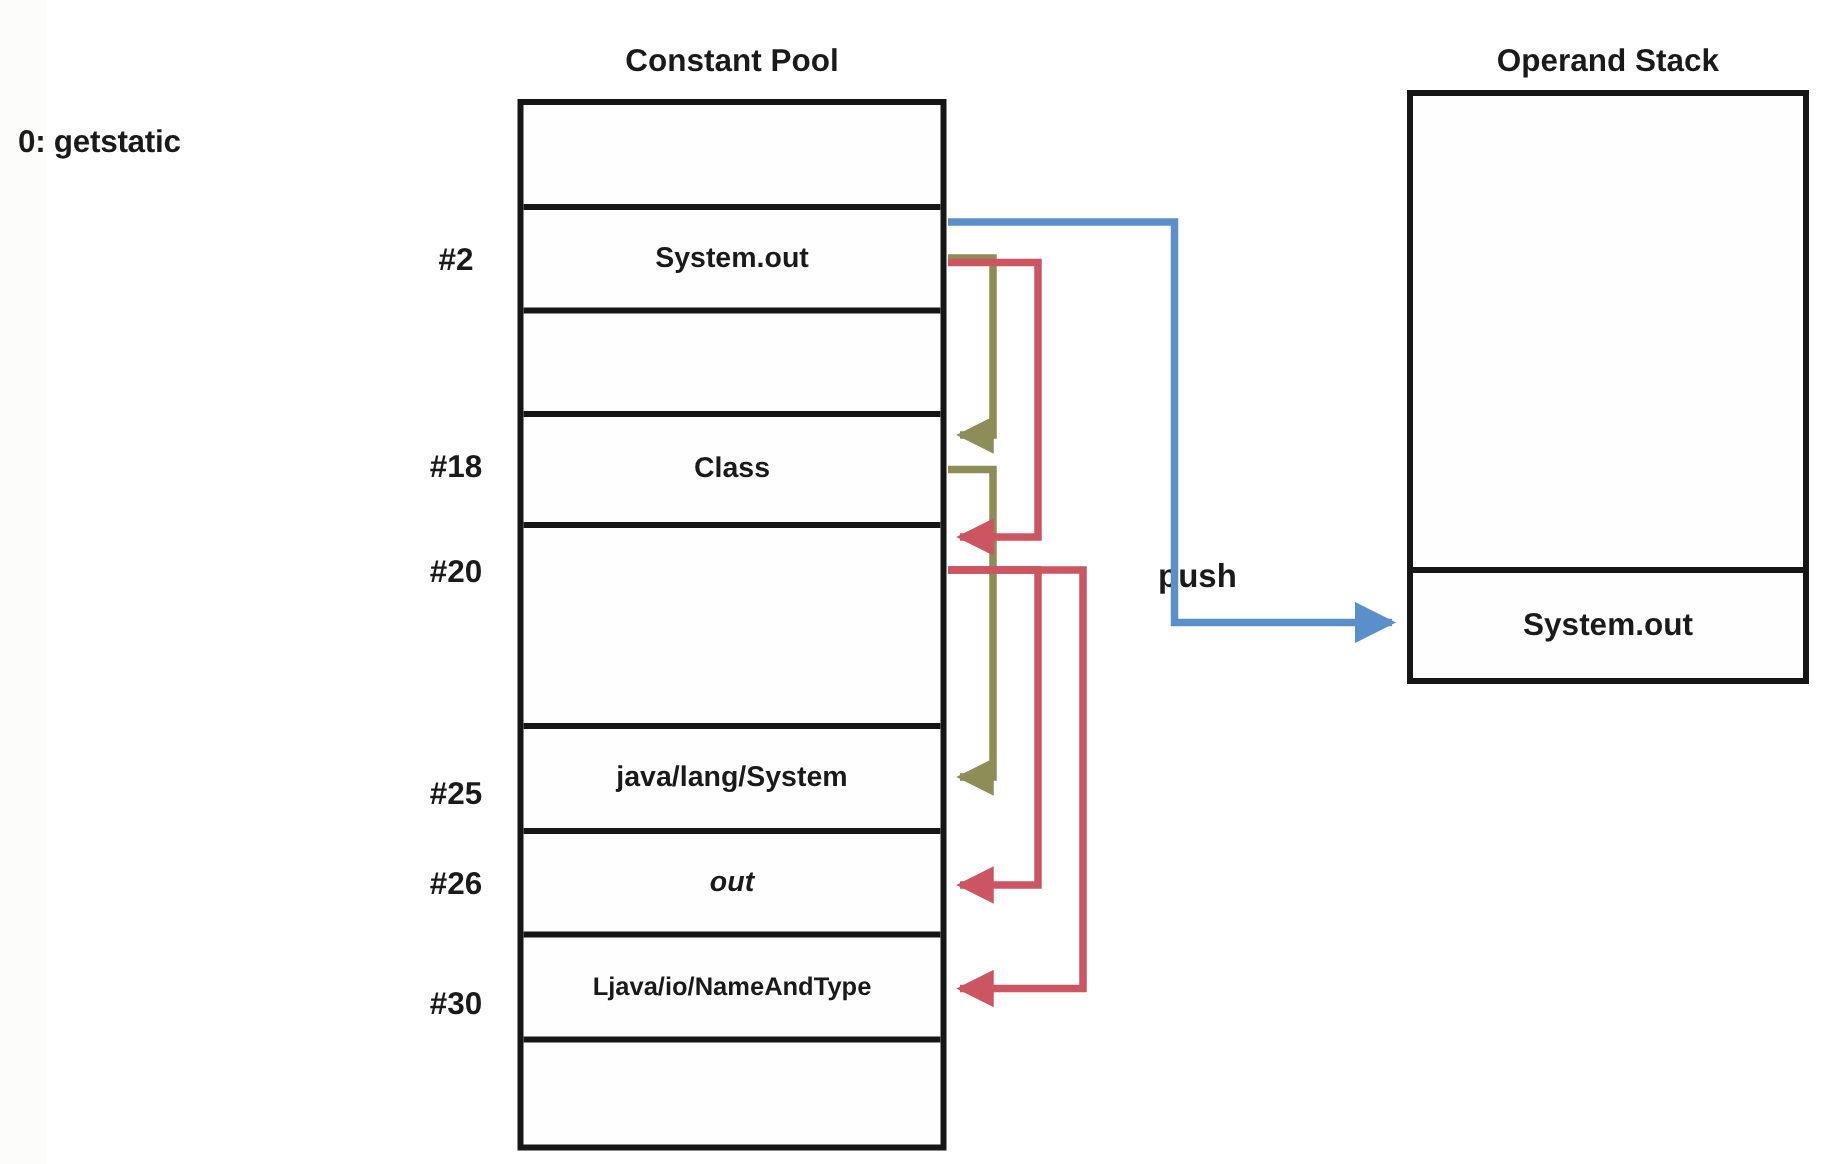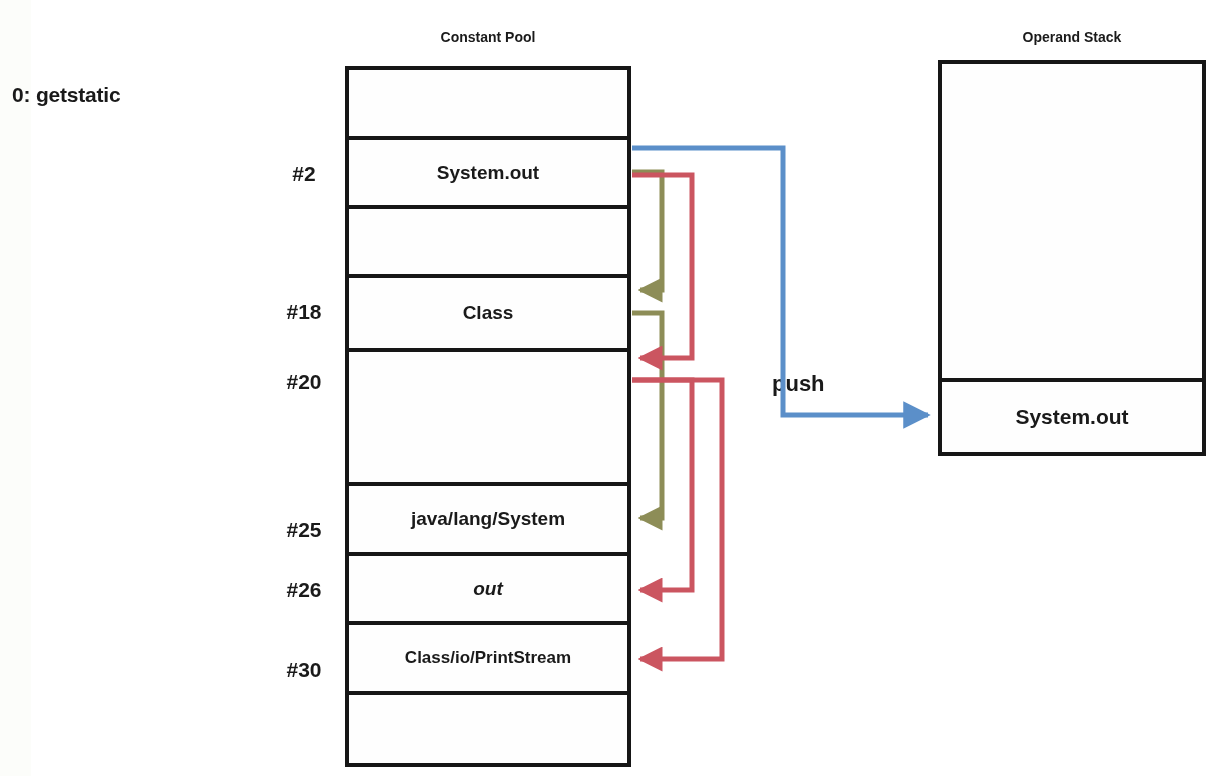--- a/index.html
+++ b/index.html
@@ -29,21 +29,21 @@
     top: 83px;
     font-size: 21px;
     font-weight: bold;
     color: #1a1a1a;
     letter-spacing: -0.2px;
     white-space: nowrap;
   }
 
   .section-title {
     position: absolute;
-    font-size: 14px;
+    font-size: 21px;
     font-weight: bold;
     color: #1a1a1a;
     text-align: center;
     white-space: nowrap;
   }
   #cp-title { left: 345px; top: 29px; width: 286px; }
   #os-title { left: 938px; top: 29px; width: 268px; }
 
   
   #cp-table {
@@ -147,21 +147,21 @@
   <div class="section-title" id="os-title">Operand Stack</div>
 
   <div id="cp-table">
     <div class="cp-row" style="top:0px;   height:70px;"></div>
     <div class="cp-row" style="top:70px;  height:69px;">System.out</div>
     <div class="cp-row" style="top:139px; height:69px;"></div>
     <div class="cp-row" style="top:208px; height:74px;">Class</div>
     <div class="cp-row" style="top:347px; height:69px;"></div>
     <div class="cp-row" style="top:416px; height:70px;">java/lang/System</div>
     <div class="cp-row" style="top:486px; height:69px;font-style:italic;">out</div>
-    <div class="cp-row small" style="top:555px; height:70px;">Class/io/PrintStream</div>
+    <div class="cp-row small" style="top:555px; height:70px;">Ljava/io/NameAndType</div>
     <div class="cp-row last" style="top:625px; height:68px;"></div>
   </div>
 
   <div class="cp-index" style="top:162px;">#2</div>
   <div class="cp-index" style="top:300px;">#18</div>
   <div class="cp-index" style="top:370px;">#20</div>
   <div class="cp-index" style="top:518px;">#25</div>
   <div class="cp-index" style="top:578px;">#26</div>
   <div class="cp-index" style="top:658px;">#30</div>
 

